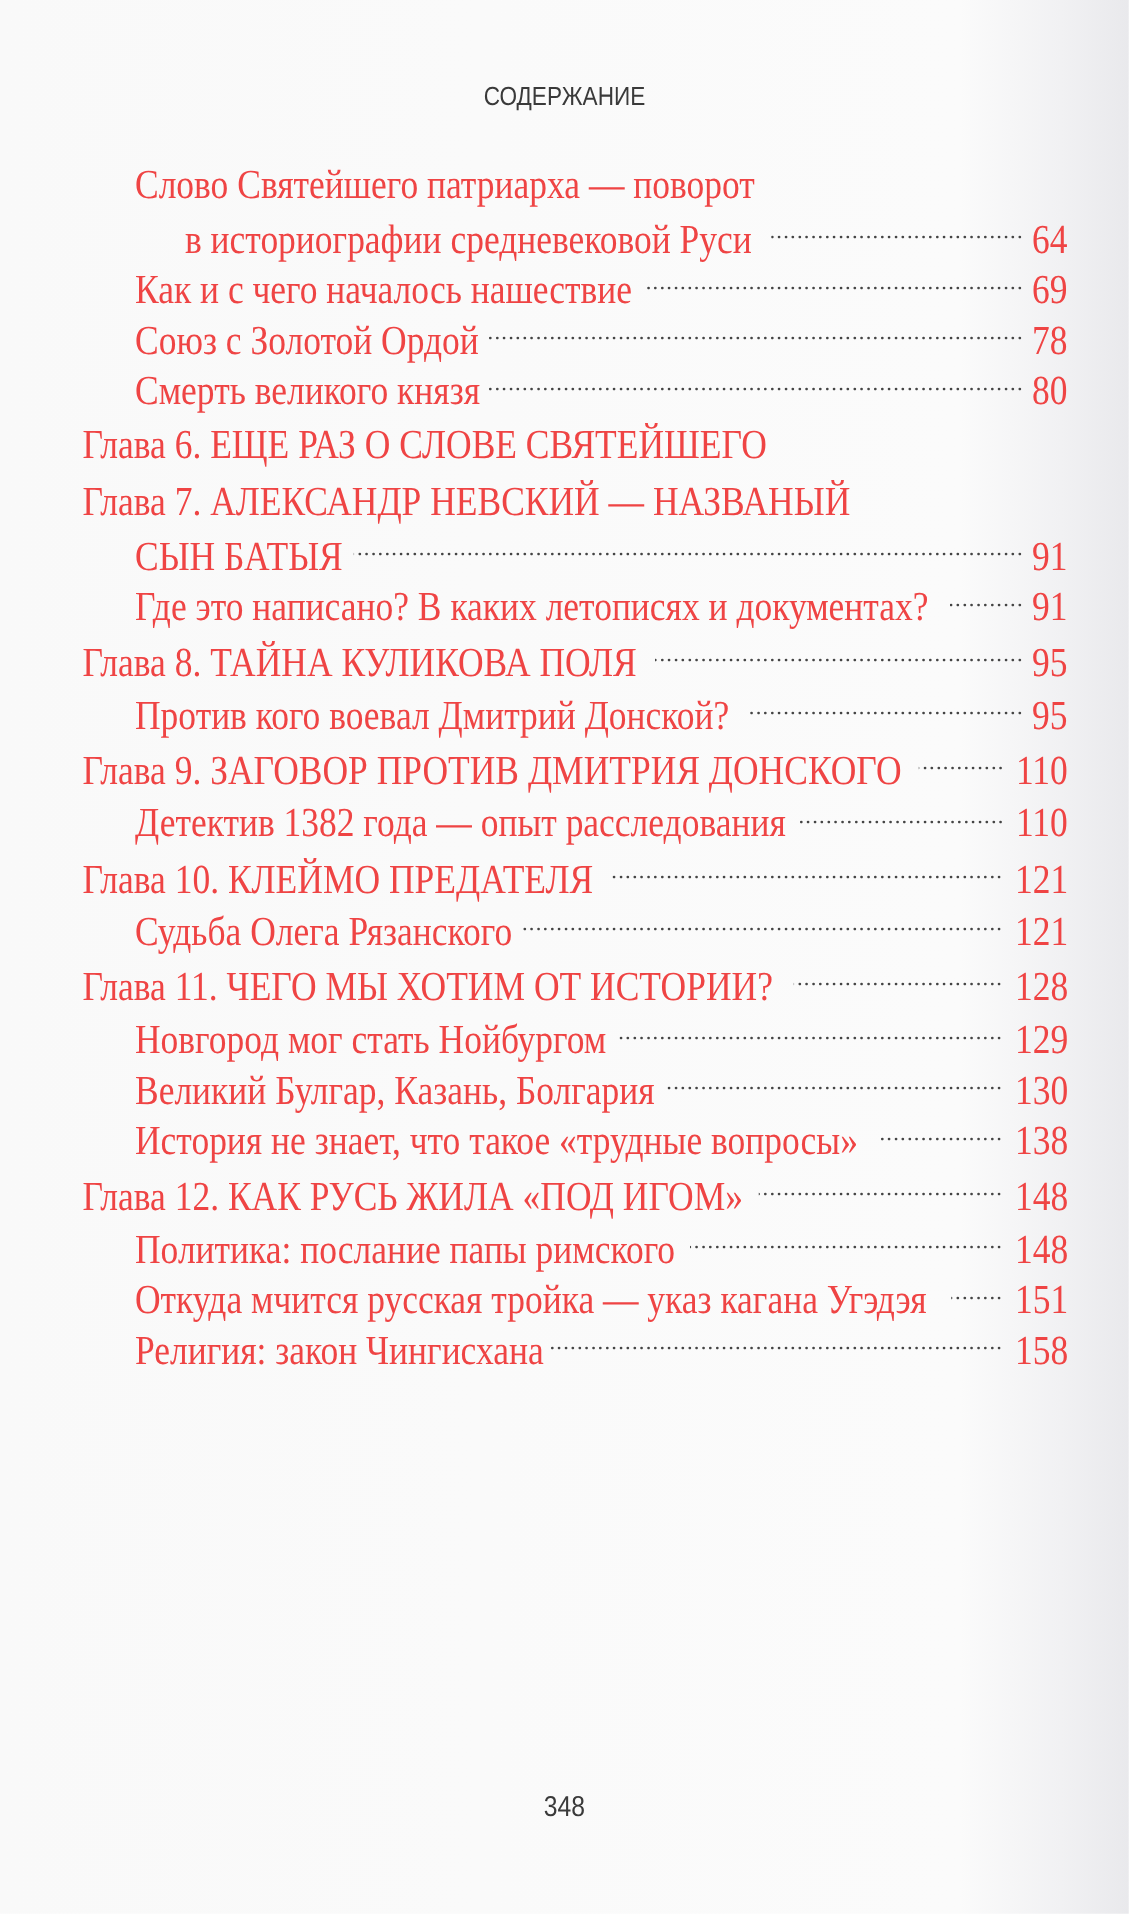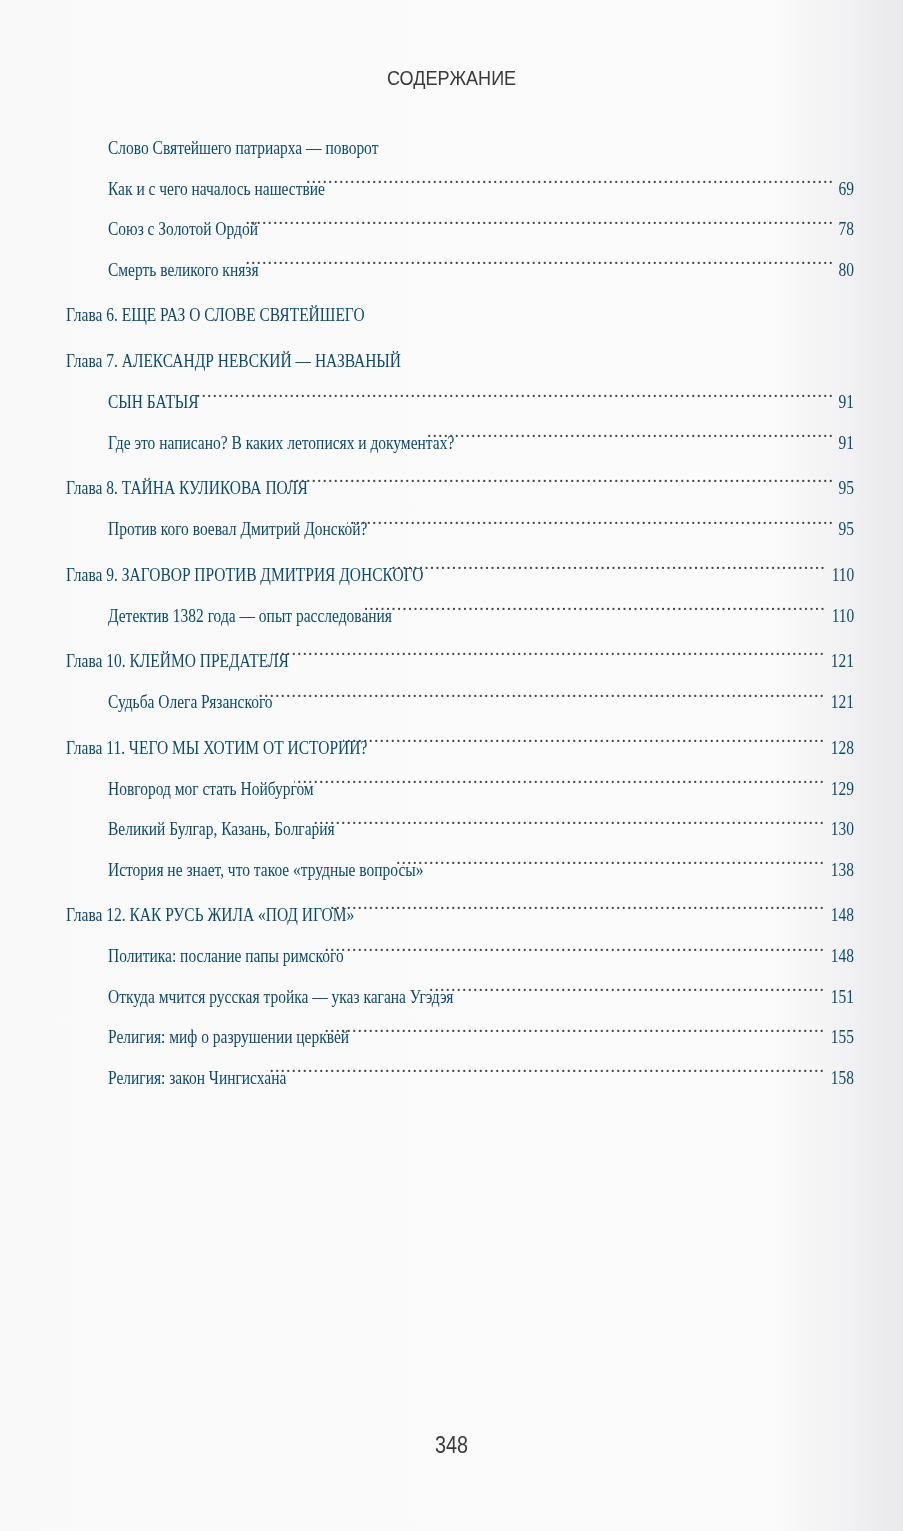--- a/index.html
+++ b/index.html
@@ -26,22 +26,22 @@
       color: #3a3a3a;
       transform: scaleX(0.86);
       transform-origin: 452px 0;
     }
     .toc {
       position: absolute;
       top: 128px;
       left: 66px;
       width: 788px;
       font-family: "Liberation Serif", serif;
-      font-size: 18px;
-      color: #0c4a6e;
+      font-size: 33px;
+      color: #ef4444;
     }
     .entry {
       position: relative;
       height: 40.5px;
       line-height: 40.5px;
       white-space: nowrap;
     }
     .entry.chapter {
       margin-top: 4px;
       height: 42px;
@@ -101,20 +101,27 @@
 <div class="page-header">СОДЕРЖАНИЕ</div>
 
 <div class="toc">
 
   <div class="entry level-2">
     <div class="row">
       <span class="title">Слово Святейшего патриарха — поворот</span>
     </div>
   </div>
 
+  <div class="entry cont-2">
+    <div class="row">
+      <span class="title" style="margin-right:-60px">в историографии средневековой Руси</span>
+      <span class="leader"></span>
+      <span class="page">64</span>
+    </div>
+  </div>
 
   <div class="entry level-2">
     <div class="row">
       <span class="title" style="margin-right:-55px">Как и с чего началось нашествие</span>
       <span class="leader"></span>
       <span class="page">69</span>
     </div>
   </div>
 
 
@@ -265,27 +272,20 @@
 
 
   <div class="entry level-2">
     <div class="row">
       <span class="title" style="margin-right:-85px">Откуда мчится русская тройка — указ кагана Угэдэя</span>
       <span class="leader"></span>
       <span class="page">151</span>
     </div>
   </div>
 
-  <div class="entry level-2">
-    <div class="row">
-      <span class="title" style="margin-right:-65px">Религия: миф о разрушении церквей</span>
-      <span class="leader"></span>
-      <span class="page">155</span>
-    </div>
-  </div>
 
   <div class="entry level-2">
     <div class="row">
       <span class="title" style="margin-right:-50px">Религия: закон Чингисхана</span>
       <span class="leader"></span>
       <span class="page">158</span>
     </div>
   </div>
 
 </div>

